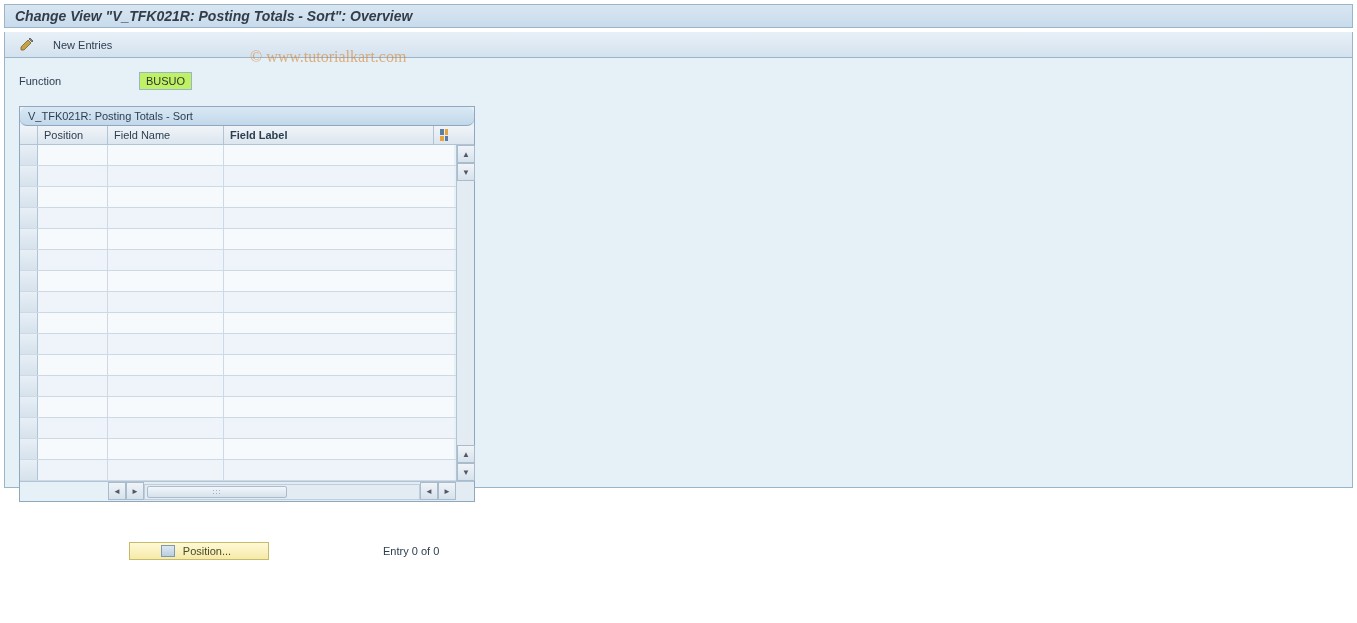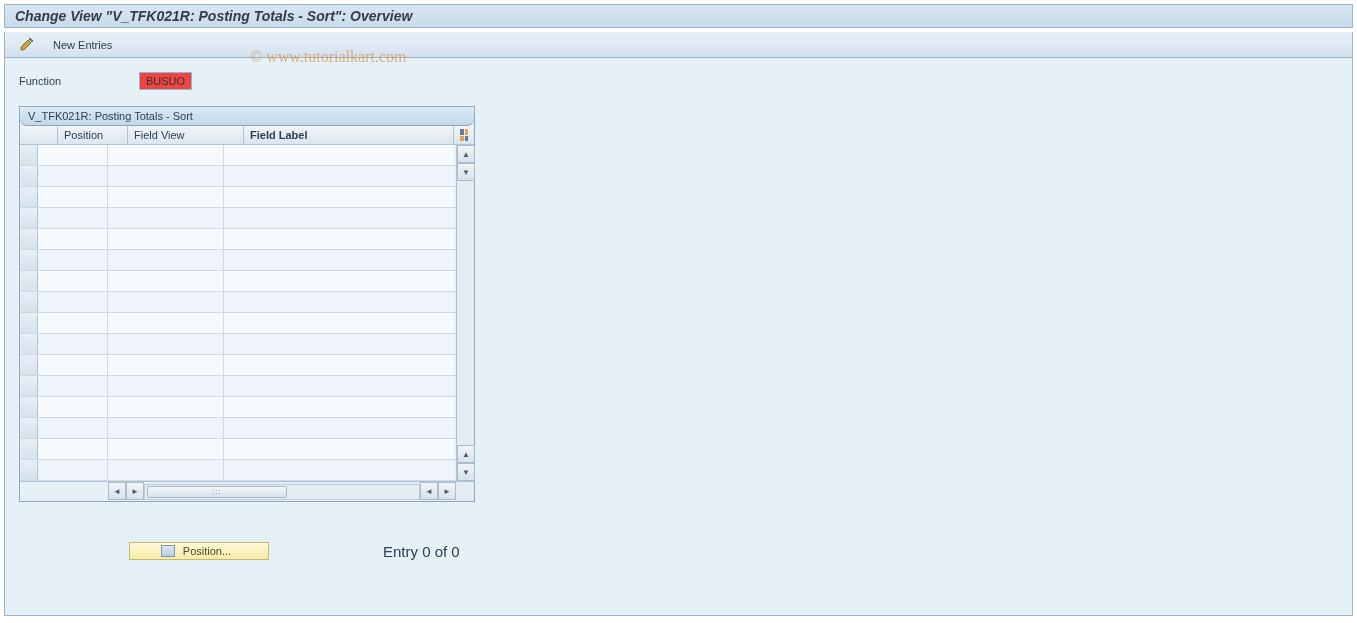--- a/index.html
+++ b/index.html
@@ -43,35 +43,35 @@
       cursor: pointer;
       padding: 2px 4px;
     }
     .toolbar-text { font-size: 11px; color: #2c3e50; }
     .content-area {
       background: #e6f0f7;
       border: 1px solid #9ab4cc;
       border-top: none;
       margin: 0 4px 4px 4px;
       padding: 14px;
-      height: 558px;
+      height: 430px;
       position: relative;
     }
     .field-row {
       display: flex;
       align-items: center;
       margin-bottom: 16px;
     }
     .field-label {
       width: 120px;
       font-size: 11px;
       color: #2c3e50;
     }
     .field-value-box {
-      background: #ef4444;
+      background: #bef264;
       border: 1px solid #9ab4cc;
       padding: 2px 6px;
       min-width: 46px;
       font-size: 11px;
       display: inline-block;
     }
     .panel {
       width: 456px;
       border: 1px solid #8fa8c0;
       background: #e6f0f7;
@@ -85,21 +85,20 @@
       border-radius: 7px;
     }
     .table-container {
       display: flex;
       flex-direction: column;
     }
     .table-header-row {
       display: flex;
       background: linear-gradient(to bottom, #f0f4f8, #dce6ef);
       border-bottom: 1px solid #b0c4d6;
-      justify-content: flex-end;
     }
     .row-selector-header {
       width: 18px;
       border-right: 1px solid #b0c4d6;
       background: linear-gradient(to bottom, #f0f4f8, #dce6ef);
     }
     .col-header {
       padding: 3px 6px;
       border-right: 1px solid #b0c4d6;
       font-size: 11px;
@@ -217,21 +216,21 @@
       gap: 8px;
       font-size: 11px;
       color: #4a4a2a;
     }
     .position-btn .icon-square {
       width: 14px; height: 12px;
       background: linear-gradient(to bottom,#dde8f2,#b9cee0);
       border:1px solid #7f99b1;
     }
     .entry-text {
-      font-size: 15px;
+      font-size: 11px;
       color: #2c3e50;
     }
     .watermark {
       position: absolute;
       top: 48px;
       left: 250px;
       font-size: 16px;
       color: rgba(217,131,44,0.6);
       font-family: 'Times New Roman', serif;
       pointer-events: none;
@@ -279,21 +278,21 @@
     <span class="field-value-box">BUSUO</span>
   </div>
 
   <div class="panel">
     <div class="panel-header">V_TFK021R: Posting Totals - Sort</div>
 
     <div class="table-container">
       <div class="table-header-row">
         <div class="row-selector-header"></div>
         <div class="col-header col-position">Position</div>
-        <div class="col-header col-fieldname">Field View</div>
+        <div class="col-header col-fieldname">Field Name</div>
         <div class="col-header col-fieldlabel">Field Label</div>
         <div class="col-header col-config">
           <span class="config-icon-inner">
               <div></div>
               <div></div>
               <div></div>
               <div></div>
             </span>
         </div>
       </div>

